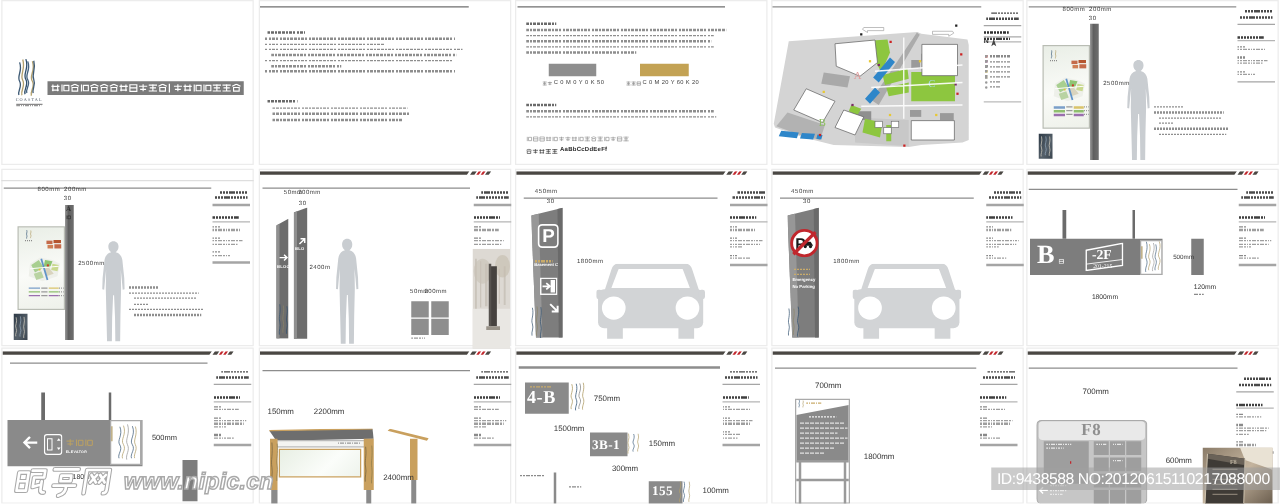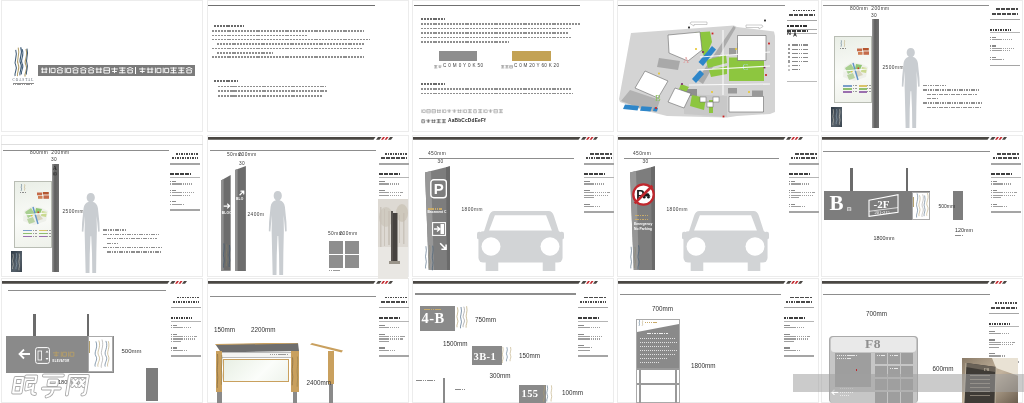--- a/index.html
+++ b/index.html
@@ -867,13 +867,15 @@
         <path d="M2,6 h7.5 v14.5 h-7.5 z M2,13 h7.5 M12.5,4.5 h10 v5.5 h-8 v7.5 M14.5,17.5 l5,-1.5 M21,13 v6.5 q0,2.5 3,2.5"></path>
         <path d="M30,3.5 h19 M36,8.5 h8 v4.5 h-8 z M31,16.5 h17 M41,16.5 q1,6.5 -5,8"></path>
         <path d="M56,4 h18 v16 q0,2.5 -2.5,2.5 M56,4 v18.5 M60,8 l4.5,6 M64.5,8 l-4.5,6 M67,8 l4.5,6 M71.5,8 l-4.5,6"></path>
       </g>
       <g transform="skewX(-9)" transform-origin="0 28" fill="none" stroke="#ffffff" stroke-width="2.1" stroke-linecap="round" stroke-linejoin="round">
         <path d="M2,6 h7.5 v14.5 h-7.5 z M2,13 h7.5 M12.5,4.5 h10 v5.5 h-8 v7.5 M14.5,17.5 l5,-1.5 M21,13 v6.5 q0,2.5 3,2.5"></path>
         <path d="M30,3.5 h19 M36,8.5 h8 v4.5 h-8 z M31,16.5 h17 M41,16.5 q1,6.5 -5,8"></path>
         <path d="M56,4 h18 v16 q0,2.5 -2.5,2.5 M56,4 v18.5 M60,8 l4.5,6 M64.5,8 l-4.5,6 M67,8 l4.5,6 M71.5,8 l-4.5,6"></path>
       </g>
     </svg>
+    <div style="position:absolute;left:99px;top:373.5px;font:700 italic 18.5px 'Liberation Sans',sans-serif;color:#fff;-webkit-text-stroke:1.15px #a9a9a9;letter-spacing:0.2px">www.nipic.cn</div>
     <div style="position:absolute;left:792.9px;top:373.6px;width:231.1px;height:18.7px;background:rgba(160,160,160,0.55)"></div>
+    <div style="position:absolute;left:797.5px;top:376.0px;font:12.6px 'Liberation Sans',sans-serif;color:#fff;white-space:nowrap;letter-spacing:-0.35px">ID:9438588 NO:20120615110217088000</div>
   </div>
 </body></html>

